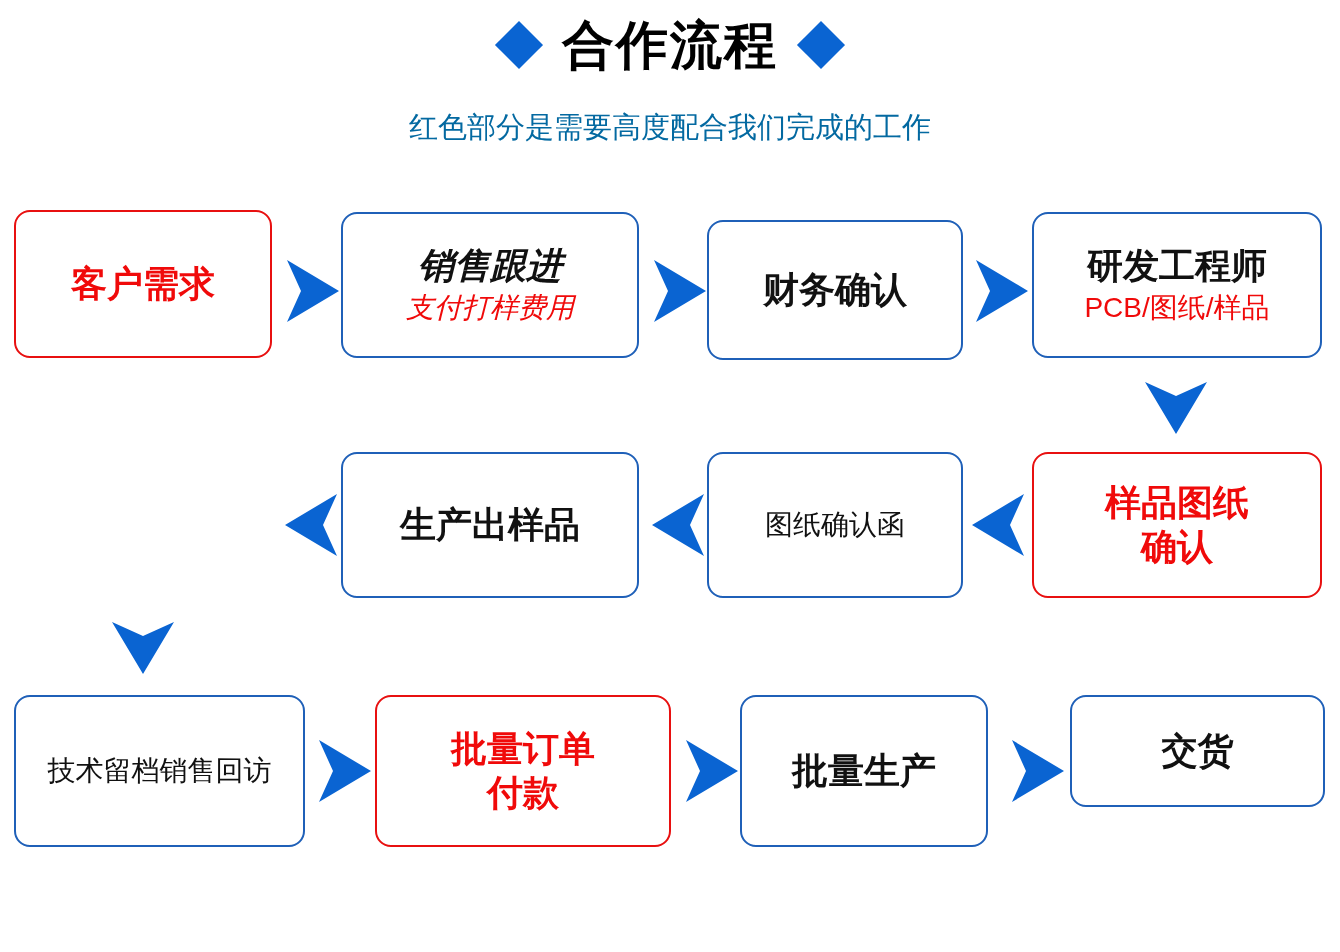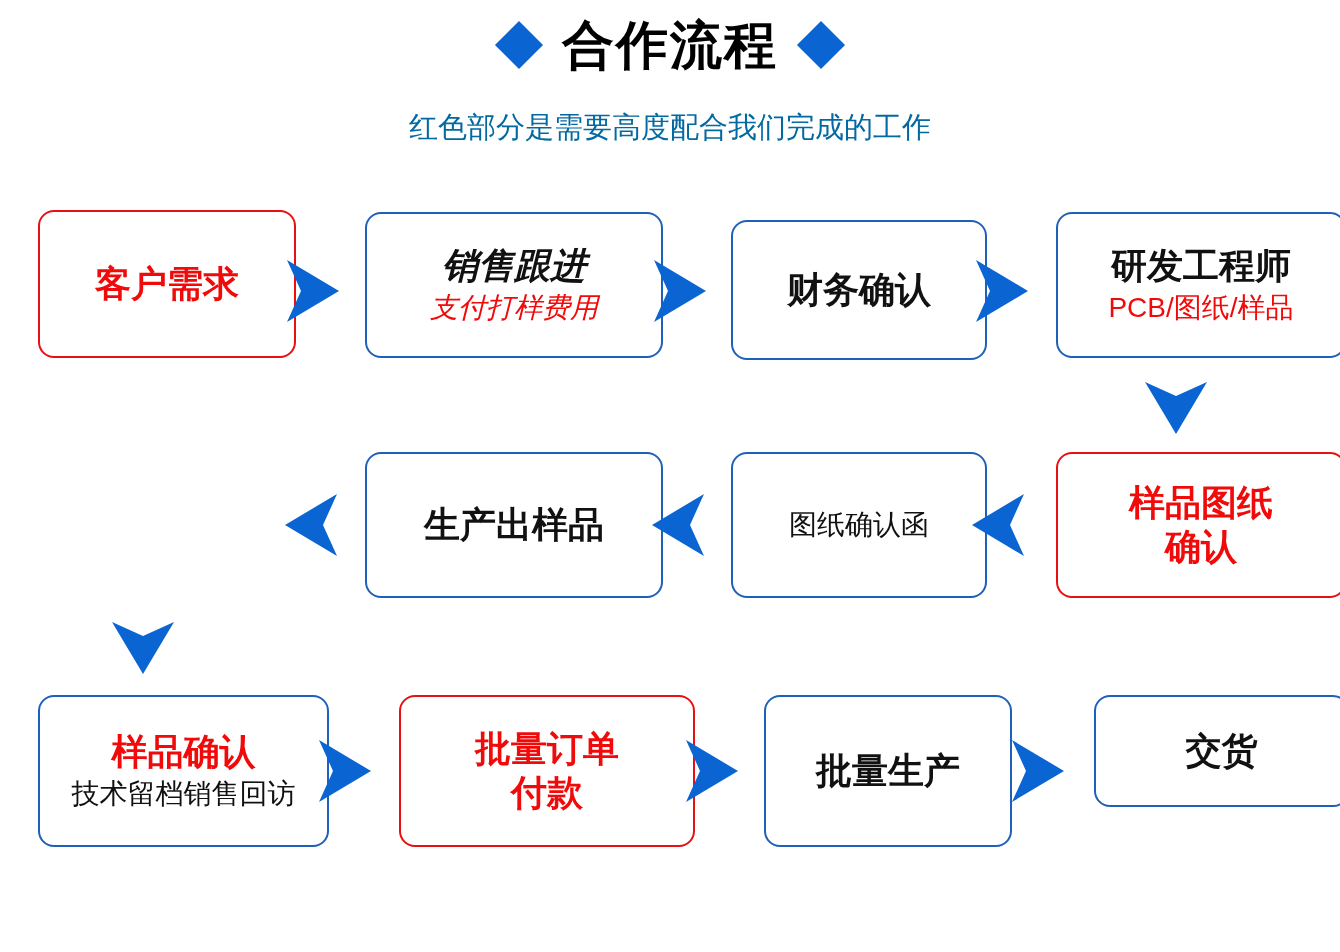--- a/index.html
+++ b/index.html
@@ -71,21 +71,20 @@
     box-sizing: border-box;
     background: #ffffff;
     border: 2px solid #1f60b8;
     border-radius: 16px;
     display: flex;
     flex-direction: column;
     align-items: center;
     justify-content: center;
     text-align: center;
     padding: 4px 3px;
-    margin-left: 24px;
   }
   .node.red {
     border-color: #e81010;
   }
   .node .line-main {
     font-size: 36px;
     font-weight: 700;
     color: #111111;
     line-height: 46px;
     white-space: nowrap;
@@ -203,21 +202,20 @@
     <div class="line-main red two">确认</div>
   </div>
 
   <div class="arrow" style="left:110px; top:618px;">
     <svg width="66" height="58" viewBox="0 0 66 58">
       <path d="M2 4 L33 56 L64 4 L33 18 Z" fill="#0a64d2"></path>
     </svg>
   </div>
 
   <div class="node" style="left:14px; top:695px; width:291px; height:152px;">
-    <div class="line-main red">样品确认</div>
     <div class="line-sub">技术留档销售回访</div>
   </div>
 
   <div class="arrow" style="left:315px; top:738px;">
     <svg width="58" height="66" viewBox="0 0 58 66">
       <path d="M4 2 L56 33 L4 64 L18 33 Z" fill="#0a64d2"></path>
     </svg>
   </div>
 
   <div class="node red" style="left:375px; top:695px; width:296px; height:152px;">

